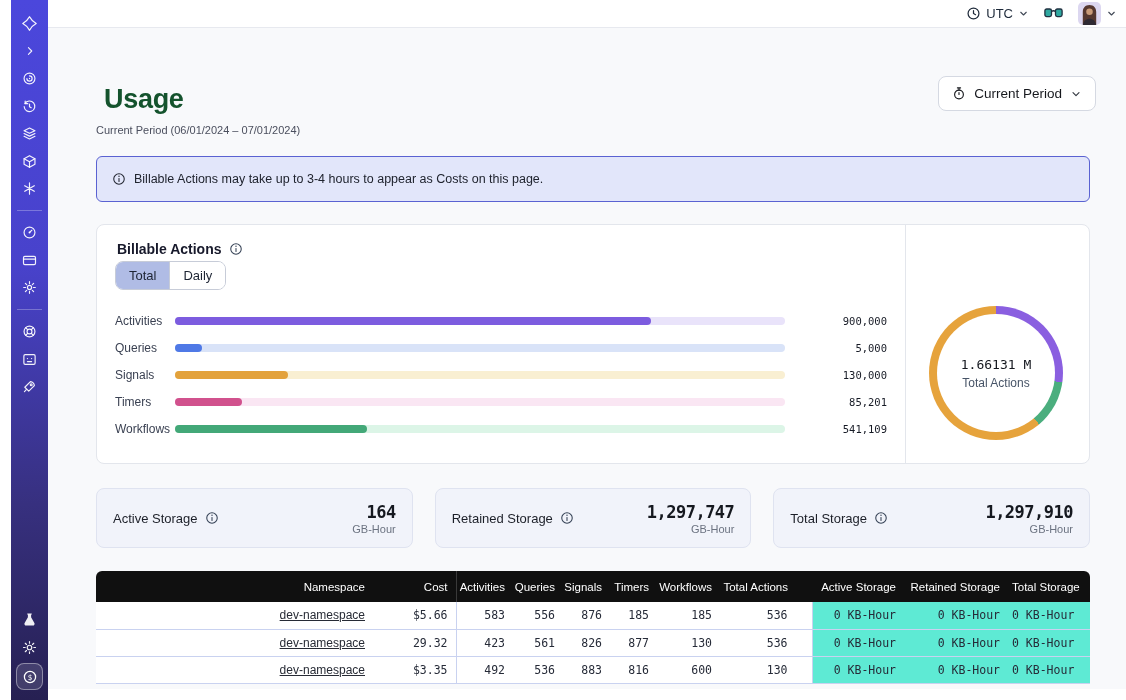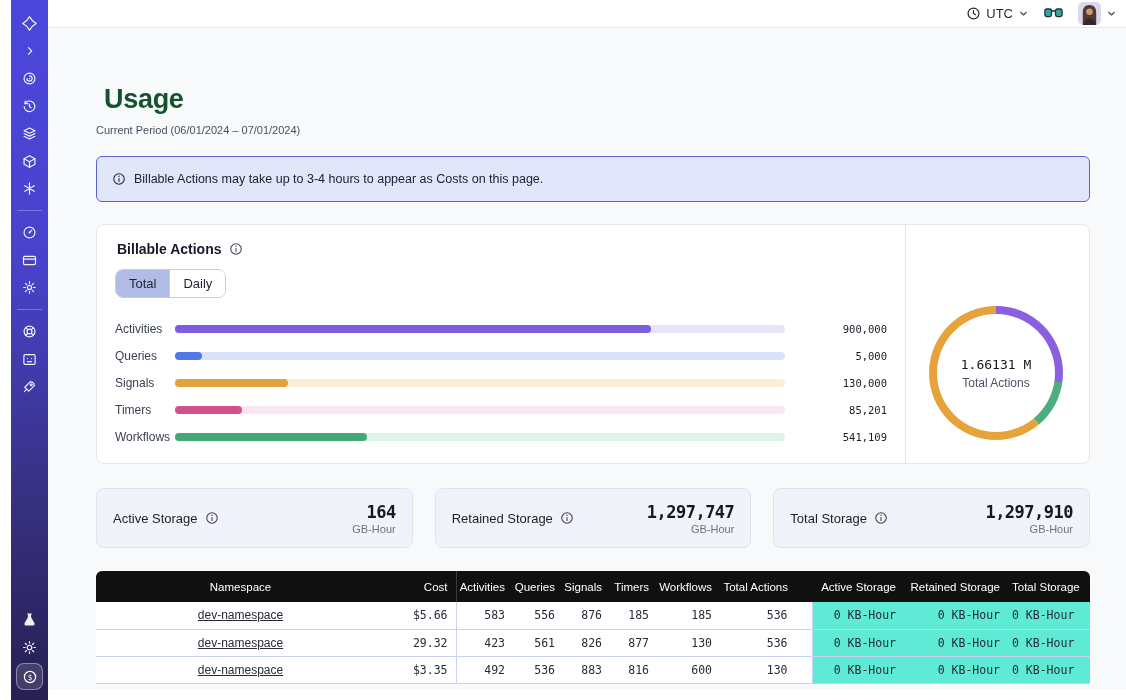--- a/index.html
+++ b/index.html
@@ -43,21 +43,21 @@
   .banner { margin-top:20px; background:#E2E6FA; border:1px solid #5A62D2; border-radius:6px;
     height:46px; padding:0 15px; display:flex; align-items:center; gap:8px; font-size:12.5px; color:#20242F; }
 
   
   .card { margin-top:22px; background:#fff; border:1px solid #E3E6EC; border-radius:8px;
     display:flex; height:240px; }
   .billable-left { flex:1; padding:16px 18px 0 18px; min-width:0; }
   .card-title-row { display:flex; align-items:center; gap:7px; font-size:14px; font-weight:600;
     color:#17192B; padding-left:2px; }
   .info-ic { color:#344054; display:flex; cursor:pointer; }
-  .tabs { display:inline-flex; border:1px solid #C7CCD8; border-radius:8px; overflow:hidden; margin-top:12px; }
+  .tabs { display:inline-flex; border:1px solid #C7CCD8; border-radius:8px; overflow:hidden; margin-top:4px; }
   .tab { padding:6px 13px; font-size:13px; color:#1D2433; background:#fff; cursor:pointer; }
   .tab.active { background:#B0BCE5; }
   .tab + .tab { border-left:1px solid #C7CCD8; }
 
   .bars { margin-top:17px; }
   .bar-row { display:flex; align-items:center; height:27px; }
   .bar-label { width:60px; flex:none; font-size:12px; color:#3A4152; }
   .bar-track { flex:1; height:8px; border-radius:4px; position:relative; }
   .bar-fill { position:absolute; left:0; top:0; height:8px; border-radius:4px; }
   .bar-value { width:66px; flex:none; text-align:right; font-family:"DejaVu Sans Mono",monospace;
@@ -80,21 +80,21 @@
   .su { font-size:11px; color:#6B7280; margin-top:1px; }
 
   
   .table-wrap { margin-top:23px; border-radius:6px 6px 0 0; overflow:hidden; }
   table.usage { border-collapse:collapse; width:994px; table-layout:fixed; background:#fff; }
   thead tr { background:#101010; height:31px; }
   th { color:#fff; font-size:11.5px; font-weight:500; text-align:right; padding:0 3px 0 0; white-space:nowrap; }
   tbody tr { height:27px; background:#fff; border-bottom:1px solid #C9D2F0; }
   td { text-align:right; padding:0 3px 0 0; font-family:"DejaVu Sans Mono",monospace;
     font-size:11.5px; color:#262B38; white-space:nowrap; overflow:hidden; }
-  th.c0, td.c0 { text-align:center; padding-left:20px; }
+  th.c0, td.c0 { text-align:right; padding-left:20px; }
   td.c0 { font-family:"Liberation Sans",sans-serif; font-size:12px; }
   td.c0 a { color:#272B35; text-decoration:underline; cursor:pointer; }
   th.c1, td.c1 { padding-right:8px; }
   td.c1 { border-right:1px solid #C9D2F0; }
   th.c1 { border-right:1px solid #3a3a3a; }
   th.c7, td.c7 { padding-right:24px; }
   th.c8, td.c8, th.c9, td.c9 { padding-right:12px; }
   th.c10, td.c10 { padding-right:16px; }
   td.c8, td.c9, td.c10 { background:#5eead4; }
   td.c8 { border-left:1px solid #C9D2F0; }
@@ -261,20 +261,34 @@
     </header>
 
     <div class="content">
       <div class="container">
 
         <div class="page-head">
           <div>
             <h1>Usage</h1>
             <div class="subtitle">Current Period (06/01/2024 – 07/01/2024)</div>
           </div>
+          <button class="period-btn">
+            <span class="chev">
+                <svg width="14" height="15" viewBox="0 0 16 16" fill="none" stroke="#16181D" stroke-width="1.3" stroke-linecap="round">
+                  <circle cx="8" cy="9.2" r="5"></circle>
+                  <path d="M6.2 1.6h3.6M8 1.6v2.6M8 9.2V6.8"></path>
+                </svg>
+              </span>
+            <span>Current Period</span>
+            <span class="chev">
+                <svg width="12" height="12" viewBox="0 0 16 16" fill="none" stroke="#31363F" stroke-width="1.5" stroke-linecap="round" stroke-linejoin="round">
+                  <path d="M4 6.2 8 10.2 12 6.2"></path>
+                </svg>
+              </span>
+          </button>
         </div>
 
         <div class="banner">
           <span class="info-ic">
               <svg width="14" height="14" viewBox="0 0 16 16" fill="none" stroke="#20242F" stroke-width="1.2" stroke-linecap="round">
                 <circle cx="8" cy="8" r="6"></circle>
                 <path d="M8 7.4v3.4"></path>
                 <circle cx="8" cy="4.9" r=".8" fill="#20242F" stroke="none"></circle>
               </svg>
             </span>

